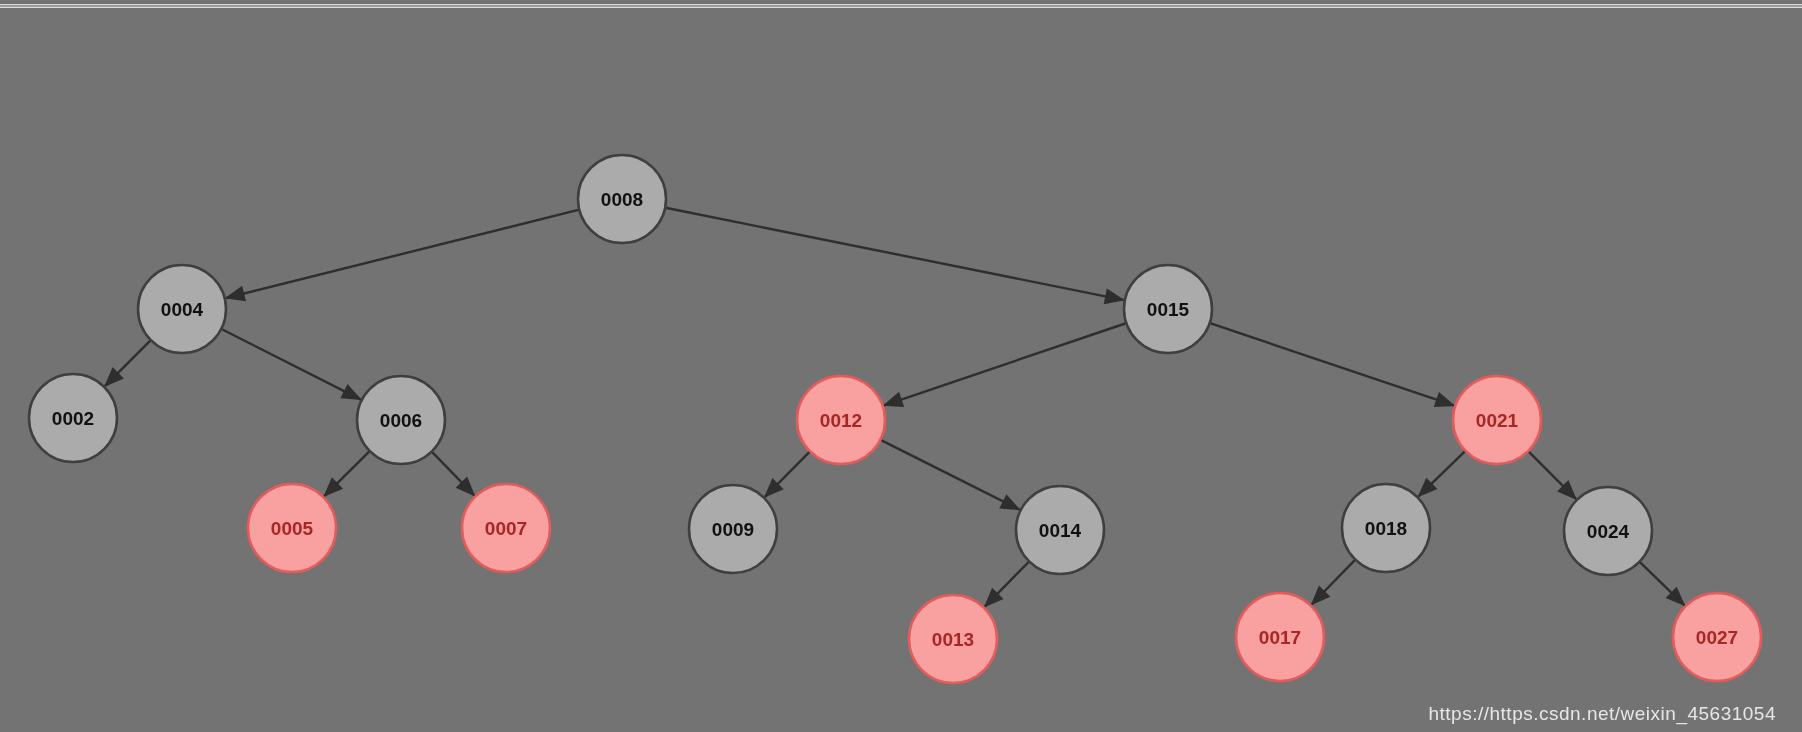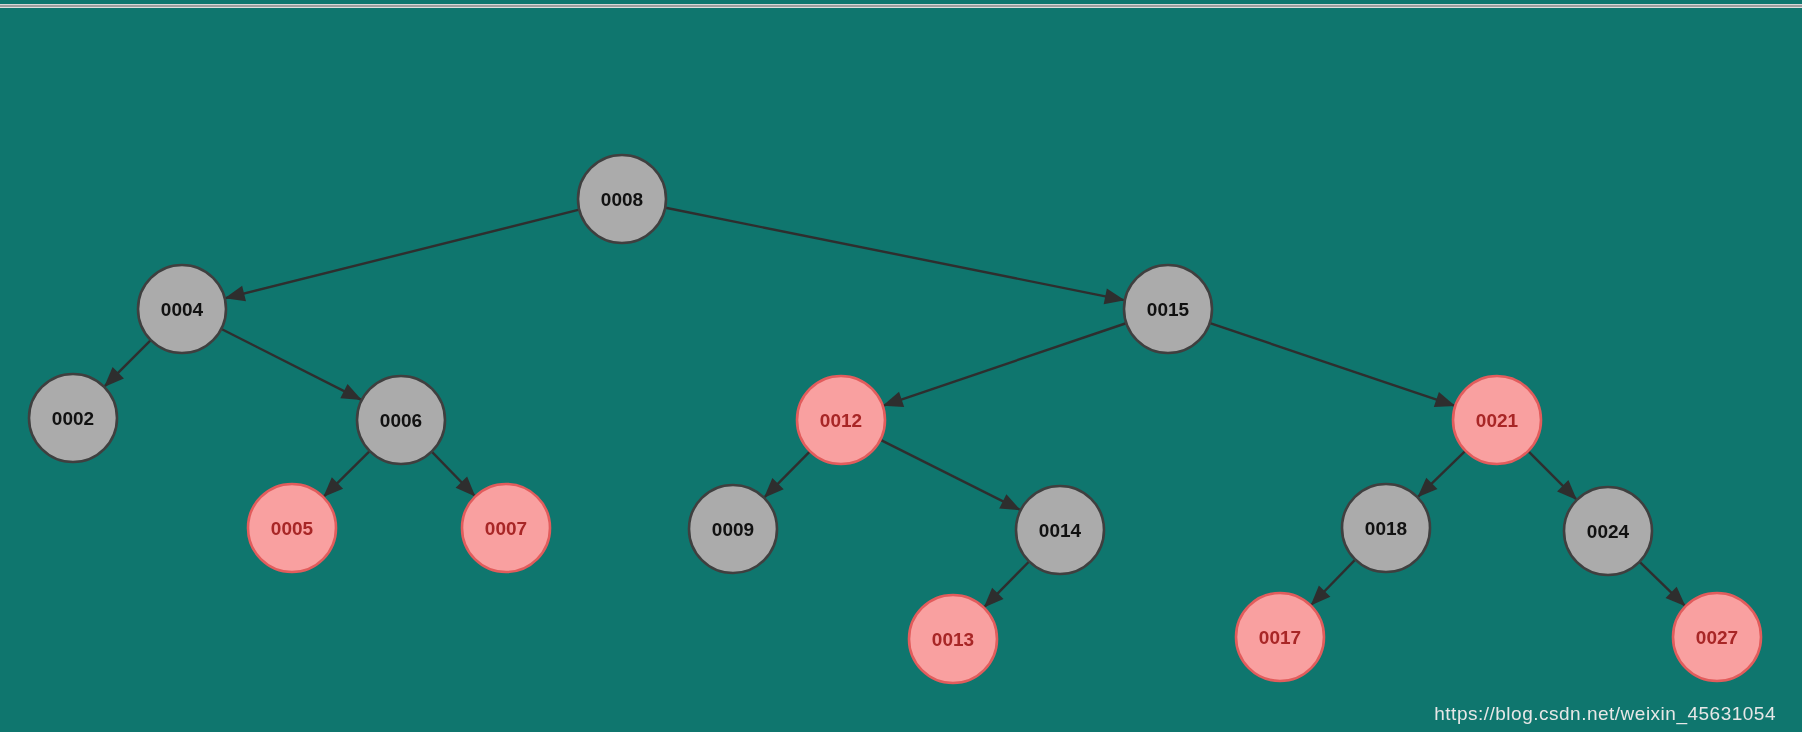--- a/index.html
+++ b/index.html
@@ -8,21 +8,21 @@
     background: #ffffff;
     width: 1802px;
     height: 732px;
     overflow: hidden;
     font-family: "Liberation Sans", sans-serif;
   }
   .canvas {
     position: relative;
     width: 1802px;
     height: 732px;
-    background: #0f766e;
+    background: #737373;
   }
   .top-rule {
     position: absolute;
     top: 5px;
     left: 0;
     width: 100%;
     height: 2px;
     background: #9d9d9d;
     box-shadow: 0 1px 0 #dedede, 0 -1px 0 #d6d6d6;
   }
@@ -131,14 +131,14 @@
       </g>
       <g>
         <circle cx="1280" cy="637" r="44" fill="#f9a0a0" stroke="#e25c5c" stroke-width="2.6"></circle>
         <text x="1280" y="644" text-anchor="middle" class="node-label" fill="#a82626">0017</text>
       </g>
       <g>
         <circle cx="1717" cy="637" r="44" fill="#f9a0a0" stroke="#e25c5c" stroke-width="2.6"></circle>
         <text x="1717" y="644" text-anchor="middle" class="node-label" fill="#a82626">0027</text>
       </g>
     </svg>
-  <div class="watermark">https://blog.csdn.net/weixin_45631054</div>
+  <div class="watermark">https://https.csdn.net/weixin_45631054</div>
 </div>
 
 </body></html>

